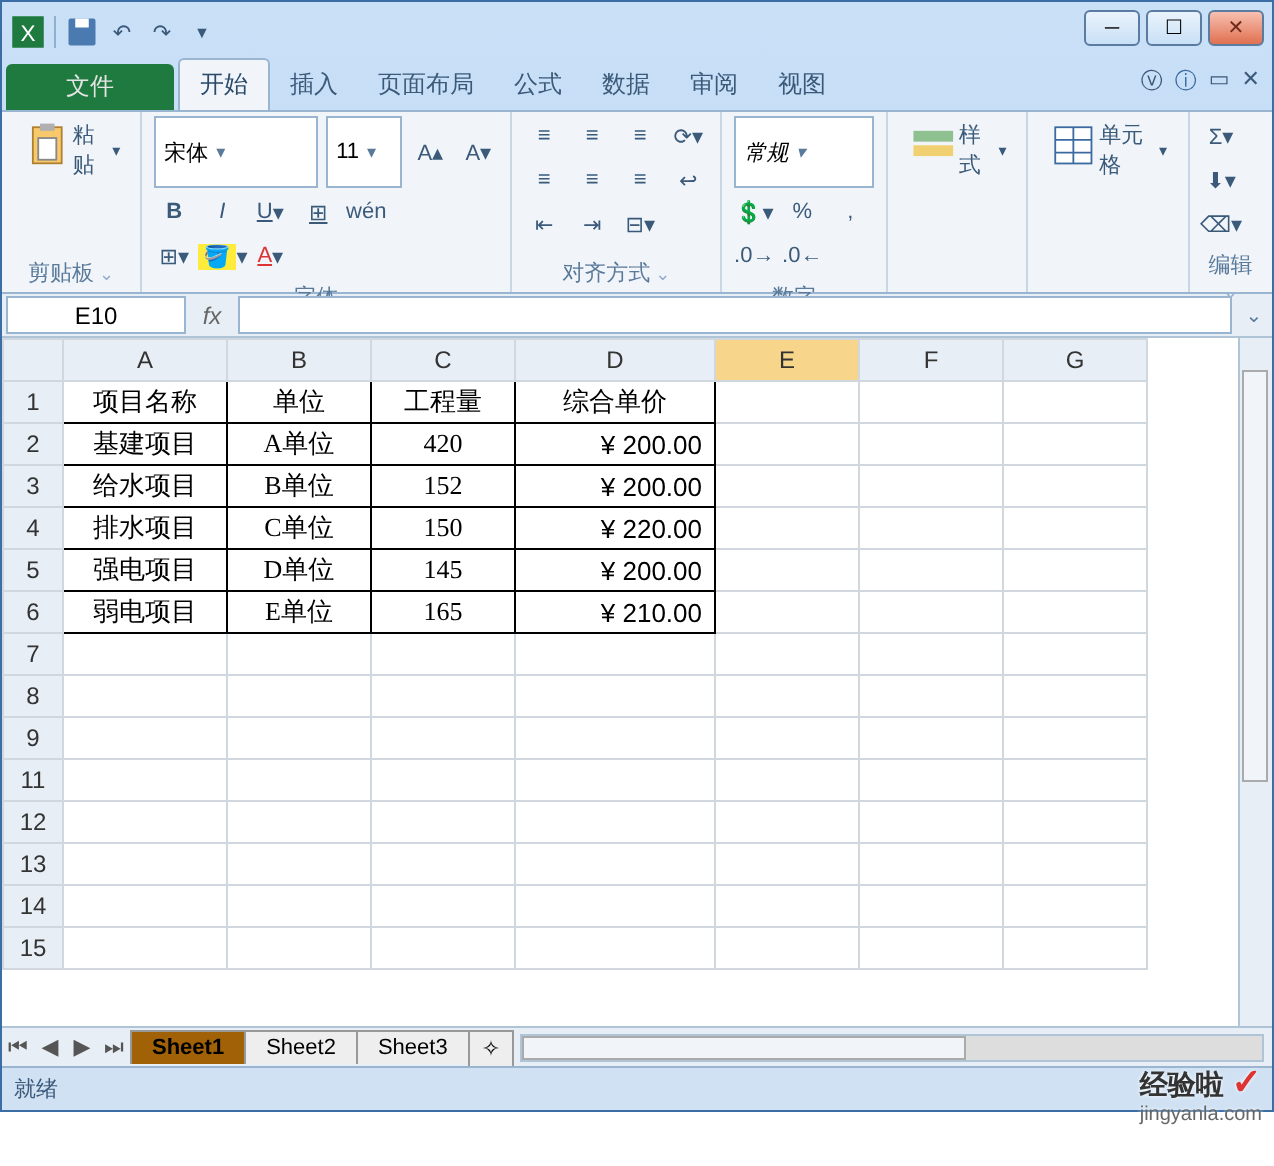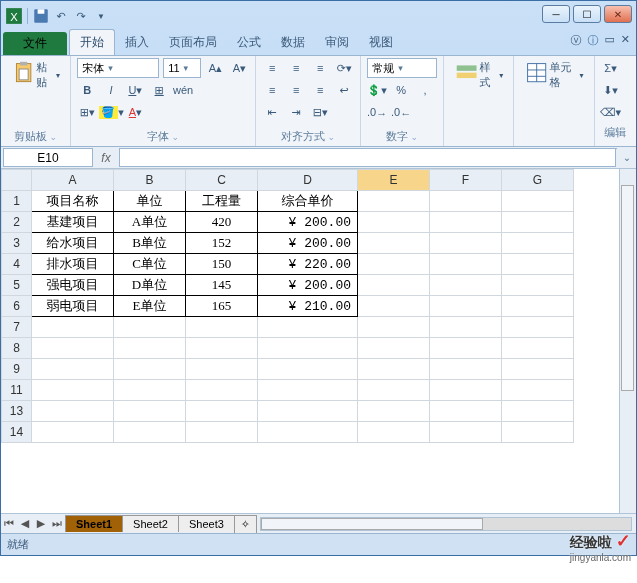--- a/index.html
+++ b/index.html
@@ -11,54 +11,54 @@
   .left-tools { display: flex; gap: 2px; align-items: center; }
   .qat-btn { width: 18px; height: 18px; display: flex; align-items: center; justify-content: center; font-size: 11px; color: #3b5a7a; }
   .qat-sep { width:1px; height:16px; background:#8fb0d0; margin:0 2px;}
   .title-text { position: absolute; left: 0; right: 0; text-align: center; font-size: 12px; color: #3b5a7a; pointer-events: none; }
   .win-ctrls { position: absolute; right: 4px; top: 4px; display: flex; gap: 3px; }
   .win-btn { width: 28px; height: 18px; border: 1px solid #5a7ca0; border-radius: 3px; display: flex; align-items: center; justify-content: center; font-size: 10px; background: linear-gradient(#eaf3fc,#c9e0f7); }
   .win-btn.close { background: linear-gradient(#f8c0b0,#e07050); color:#6b2a1a; }
   
   
   .ribbon-tabs { height: 24px; display: flex; align-items: flex-end; padding-left: 2px; position: relative; }
-  .file-tab { background: #1f7a3f; color: #000000; font-size: 12px; padding: 3px 20px; border-radius: 3px 3px 0 0; margin-right: 2px; }
+  .file-tab { background: #1f7a3f; color: #e5e5e5; font-size: 12px; padding: 3px 30px; border-radius: 3px 3px 0 0; margin-right: 2px; }
   .tab { font-size: 12px; padding: 4px 10px; color: #3b5a7a; }
   .tab.active { background: #f1f5fa; border: 1px solid #9ab5d0; border-bottom: none; border-radius: 3px 3px 0 0; color: #2b4a6a; }
   .ribbon-right { position: absolute; right: 6px; top: 2px; display: flex; gap: 6px; font-size: 11px; color:#3b5a7a; }
   
   
   .ribbon { background: #f1f5fa; border-top: 1px solid #9ab5d0; border-bottom: 1px solid #9ab5d0; height: 92px; display: flex; }
   .group { border-right: 1px solid #c8d6e5; padding: 2px 6px 0 6px; display: flex; flex-direction: column; justify-content: space-between; }
   .group-label { font-size: 11px; color: #5a7a9a; text-align: center; padding: 1px 0 2px 0; }
   .group-label::after { content:" ⌄"; font-size:9px; color:#8faacb; }
   .big-btn { display:flex; flex-direction:row; align-items:center; font-size:11px; color:#3b5a7a; padding:2px 4px; }
   .big-icon { width:28px; height:28px; margin-bottom:2px; }
   .row { display:flex; gap:4px; align-items:center; margin-bottom:2px; }
-  .cbx { border:1px solid #9ab5d0; background:#fff; font-size:11px; height:20px; display:flex; align-items:center; padding:0 4px; }
+  .cbx { border:1px solid #9ab5d0; background:#fff; font-size:11px; height:36px; display:flex; align-items:center; padding:0 4px; }
   .cbx .dd { margin-left:4px; color:#5a7a9a; font-size:9px; }
   .sm-btn { width:20px; height:20px; display:flex; align-items:center; justify-content:center; font-size:11px; color:#3b5a7a; }
   
   
   .fnbar { height: 22px; display:flex; background:#e8eef5; border-bottom:1px solid #b0c4d8; }
   .namebox { width:90px; border:1px solid #9ab5d0; background:#fff; font-size:12px; display:flex; align-items:center; justify-content:center; margin:1px 2px; }
   .fxlabel { width:22px; display:flex; align-items:center; justify-content:center; font-style:italic; font-size:12px; color:#666; }
   .formula { flex:1; border:1px solid #9ab5d0; background:#fff; margin:1px 2px; }
   .fnbar-exp { width:18px; display:flex; align-items:center; justify-content:center; color:#5a7a9a; font-size:10px;}
   
   
   .sheet-area { position:relative; background:#fff; }
   table.grid { border-collapse:collapse; table-layout:fixed; }
   .grid th, .grid td { border:1px solid #d0d7de; height:21px; font-size:13px; font-family:"SimSun", serif; padding:0 4px; overflow:hidden; white-space:nowrap; }
   .grid th { background:#e8eef5; font-weight:normal; color:#333; text-align:center; font-family:Arial, sans-serif; font-size:12px; }
   .grid th.rowh { width:30px; }
   .grid th.active-row, .grid th.active-col { background:#f7d58a; }
   .corner { background:#e8eef5; width:30px; }
   .data-cell { text-align:center; border:1px solid #000 !important; }
-  .data-cell.price { text-align:right; font-family:Liberation Mono, monospace; padding-right:6px; }
+  .data-cell.price { text-align:right; font-family:Liberation Sans, sans-serif; padding-right:6px; }
   .sel-cell { outline:2px solid #000; outline-offset:-1px; }
   
   
   .sheet-tabs { height:20px; background:#e8eef5; border-top:1px solid #b0c4d8; display:flex; align-items:center; font-size:11px; }
   .nav-arrow { width:16px; text-align:center; color:#555; }
   .stab { padding:2px 10px; border:1px solid #999; border-bottom:none; background:#eee; margin-right:-1px; }
   .stab.active { background:#a16207; font-weight:bold; }
   .stab.new { padding:2px 6px; }
   .hscroll { flex:1; height:14px; margin:0 4px; background:#ddd; border:1px solid #b0c4d8; position:relative;}
   .hscroll-thumb{ position:absolute; left:0; top:0; height:100%; width:60%; background:#f1f5fa; border:1px solid #aaa;}
@@ -196,21 +196,21 @@
           <div class="sm-btn">⇥</div>
           <div class="sm-btn">⊟▾</div>
         </div>
       </div>
       <div class="group-label">对齐方式</div>
     </div>
 
     <div class="group">
       <div>
         <div class="row">
-          <div class="cbx" style="width:70px;">
+          <div class="cbx" style="width:70px;font-style:italic;">
               <span>常规</span>
               <span class="dd">▾</span>
             </div>
         </div>
         <div class="row">
           <div class="sm-btn">💲▾</div>
           <div class="sm-btn">%</div>
           <div class="sm-btn">,</div>
         </div>
         <div class="row">
@@ -389,31 +389,51 @@
             <th class="rowh">11</th>
             <td></td>
             <td></td>
             <td></td>
             <td></td>
             <td></td>
             <td></td>
             <td></td>
           </tr>
       <tr>
+            <th class="rowh">12</th>
+            <td></td>
+            <td></td>
+            <td></td>
+            <td></td>
+            <td></td>
+            <td></td>
+            <td></td>
+          </tr>
+      <tr>
             <th class="rowh">13</th>
             <td></td>
             <td></td>
             <td></td>
             <td></td>
             <td></td>
             <td></td>
             <td></td>
           </tr>
       <tr>
             <th class="rowh">14</th>
+            <td></td>
+            <td></td>
+            <td></td>
+            <td></td>
+            <td></td>
+            <td></td>
+            <td></td>
+          </tr>
+      <tr>
+            <th class="rowh">15</th>
             <td></td>
             <td></td>
             <td></td>
             <td></td>
             <td></td>
             <td></td>
             <td></td>
           </tr>
     </tbody>
       </table>

